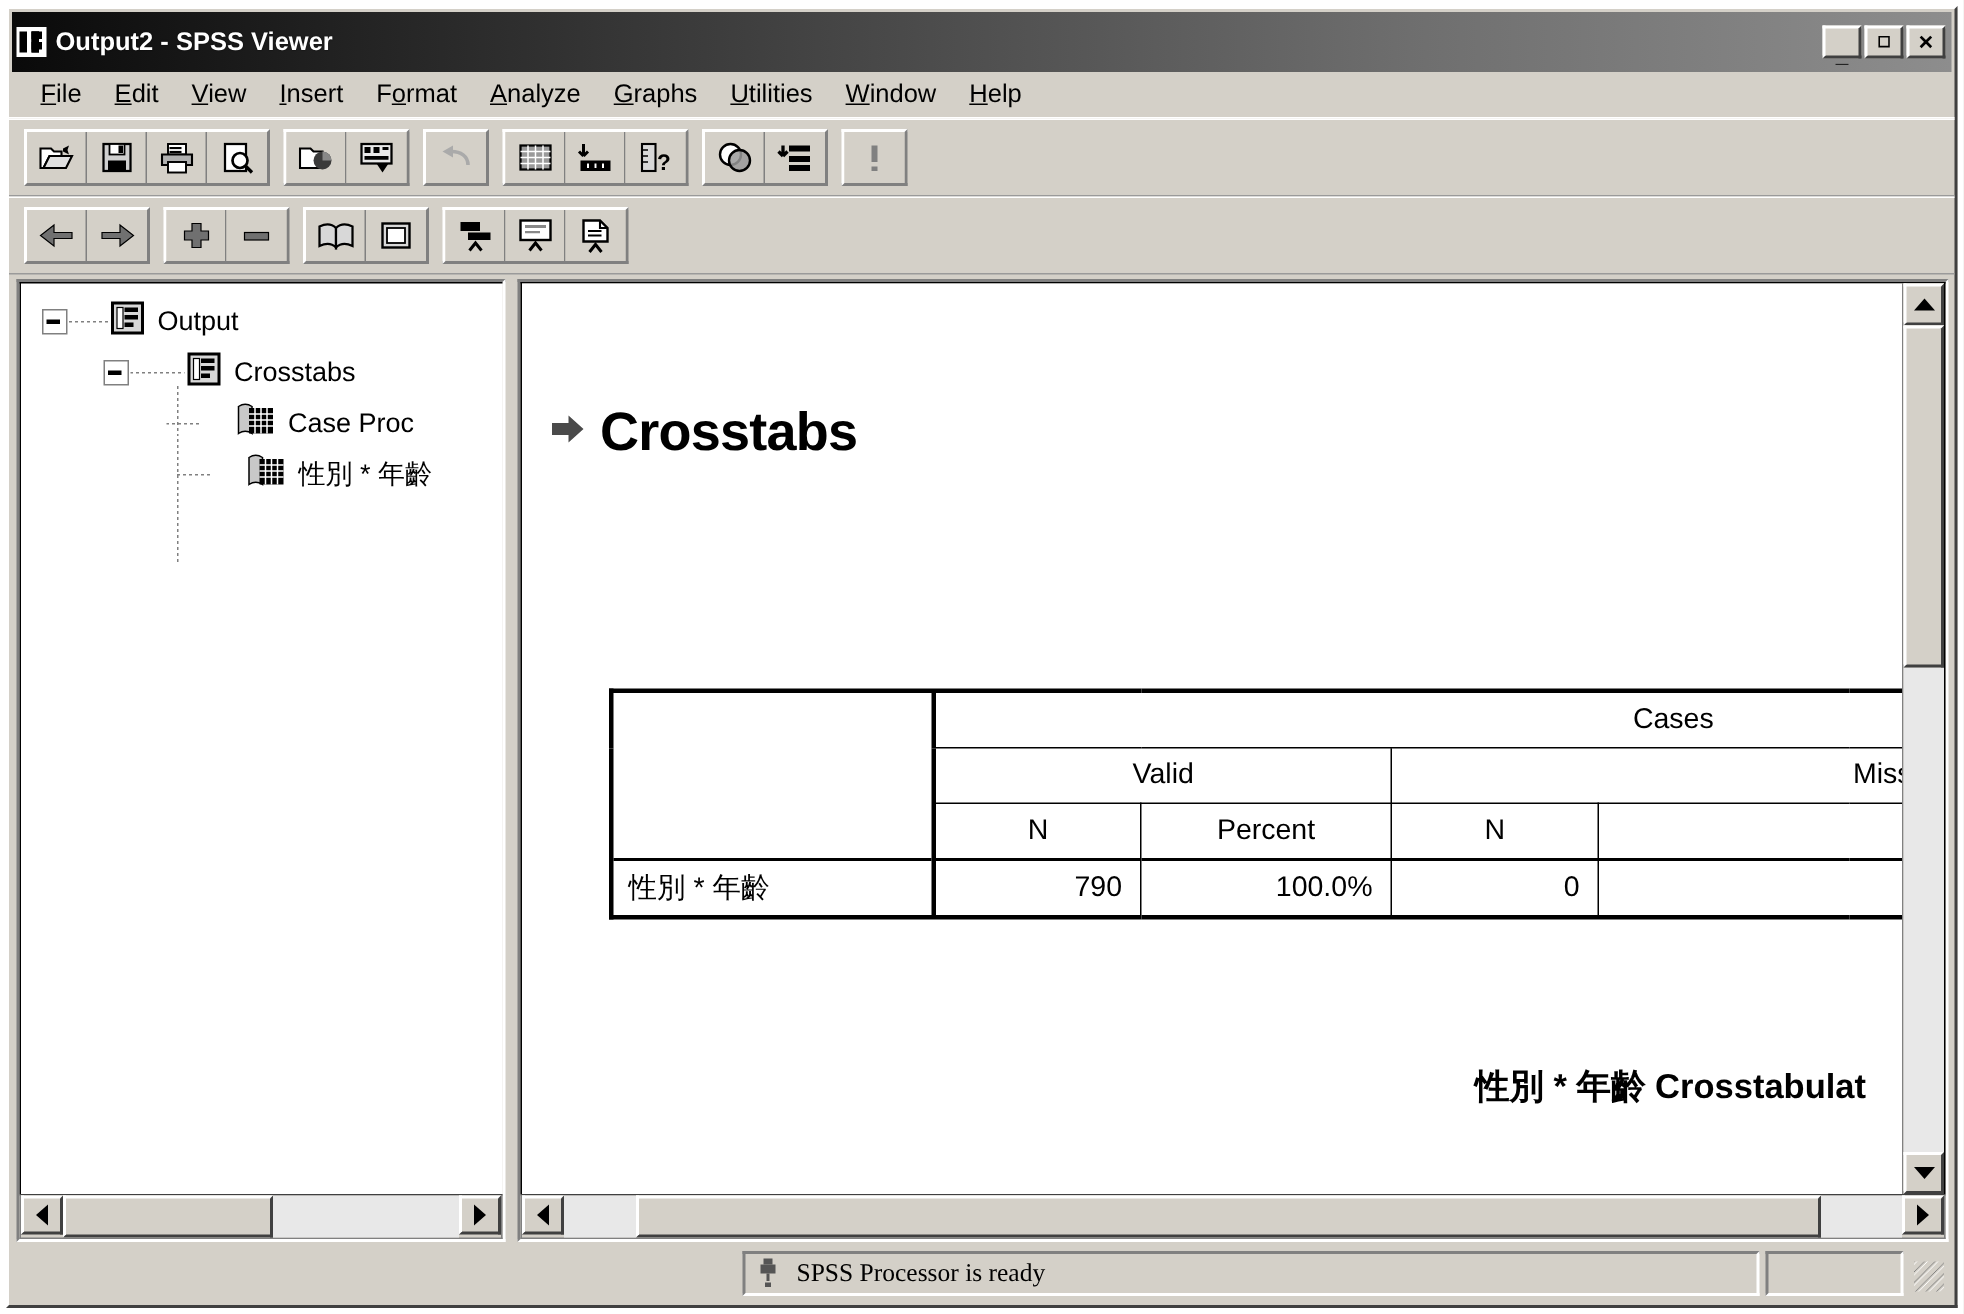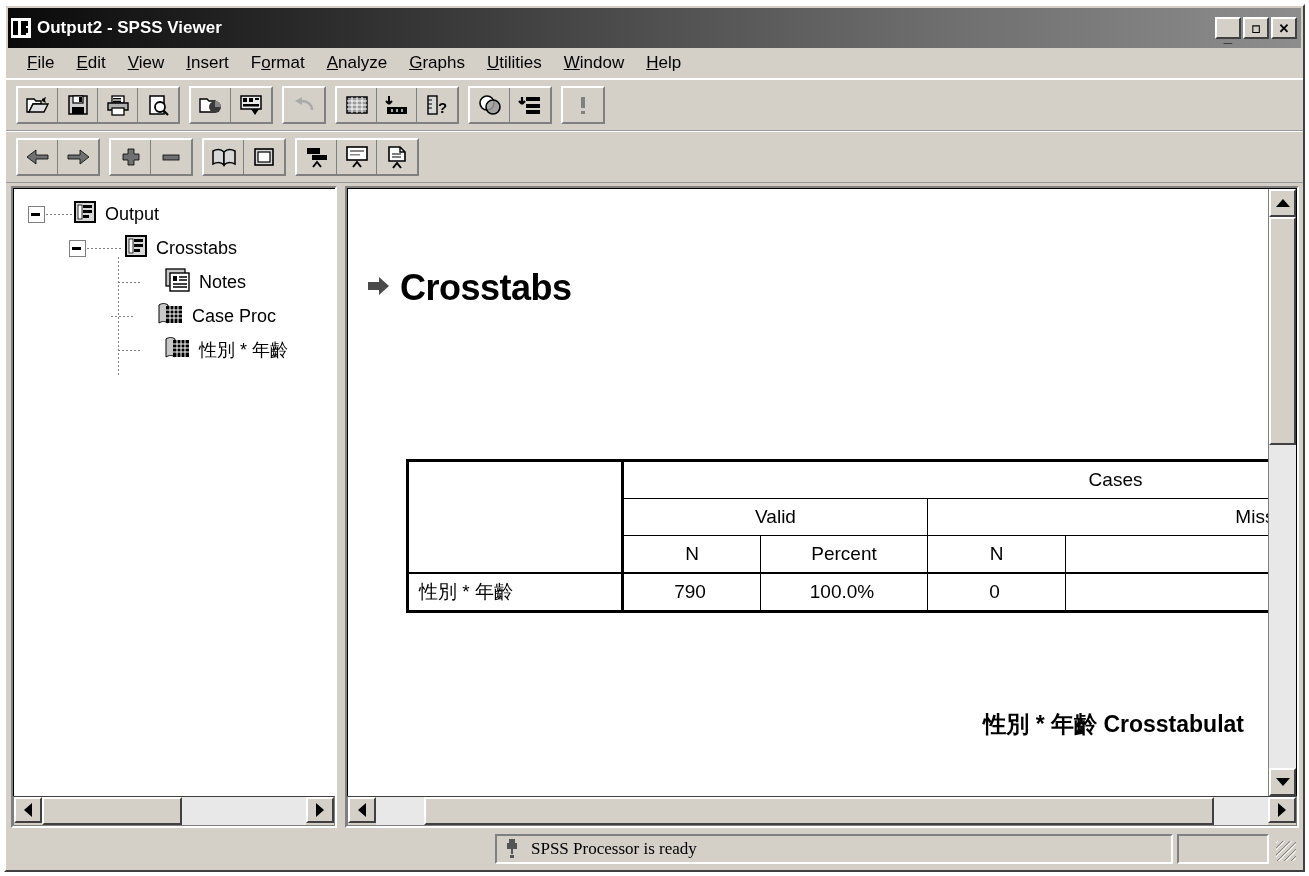--- a/index.html
+++ b/index.html
@@ -299,21 +299,21 @@
   #cps-table .thick-left { border-left: 3px solid #000; }
   #cps-table .corner { border-top: 3px solid #000; border-left: 3px solid #000; }
   #cps-table .rowlabel {
     text-align: left;
     border-left: 3px solid #000;
     border-bottom: 3px solid #000;
     border-top: 2px solid #000;
     padding-left: 10px;
   }
   #cps-table .datacell {
-    text-align: center;
+    text-align: right;
     border-bottom: 3px solid #000;
     border-top: 2px solid #000;
     padding-right: 12px;
   }
   #xtab-title {
     position: absolute;
     right: 24px; top: 520px;
     font-size: 23px;
     font-weight: bold;
     color: #000;
@@ -704,35 +704,20 @@
                   <rect x="11" y="10" width="9" height="3" fill="#000"></rect>
                   <rect x="11" y="15" width="6" height="3" fill="#000"></rect>
                 </svg>
             </span>
             <span class="tree-label">Crosstabs</span>
           </div>
 
           <div class="vline" style="left:104px; top:60px; height:118px;"></div>
 
 
-          <div class="tree-row" style="padding-left:104px;">
-            <div class="dots" style="width:22px;"></div>
-            <span style="width:20px; flex:none;"></span>
-            <span style="margin-left:2px;">
-              <svg width="30" height="26" viewBox="0 0 30 26">
-                  <rect x="4" y="2" width="19" height="17" fill="#c8c8c8" stroke="#000" stroke-width="1.3"></rect>
-                  <rect x="8" y="6" width="19" height="18" fill="#fff" stroke="#000" stroke-width="1.4"></rect>
-                  <rect x="11" y="9" width="4" height="5" fill="#000"></rect>
-                  <g stroke="#000" stroke-width="1.3">
-                    <path d="M17 10h8M17 13h8M11 17h14M11 20h14"></path>
-                  </g>
-                </svg>
-            </span>
-            <span class="tree-label">Notes</span>
-          </div>
 
           <div class="tree-row" style="padding-left:97px;">
             <div class="dots" style="width:22px;"></div>
             <span style="width:20px; flex:none;"></span>
             <span style="margin-left:2px;">
               <svg width="30" height="26" viewBox="0 0 30 26">
                   <path d="M4 4c3-2 6-2 9 0v18c-3-2-6-2-9 0z" fill="#c8c8c8" stroke="#000" stroke-width="1"></path>
                   <rect x="11" y="5" width="16" height="17" fill="#000"></rect>
                   <g stroke="#fff" stroke-width="1">
                     <path d="M11 9h16M11 13h16M11 17h16M15 5v17M19 5v17M23 5v17"></path>

